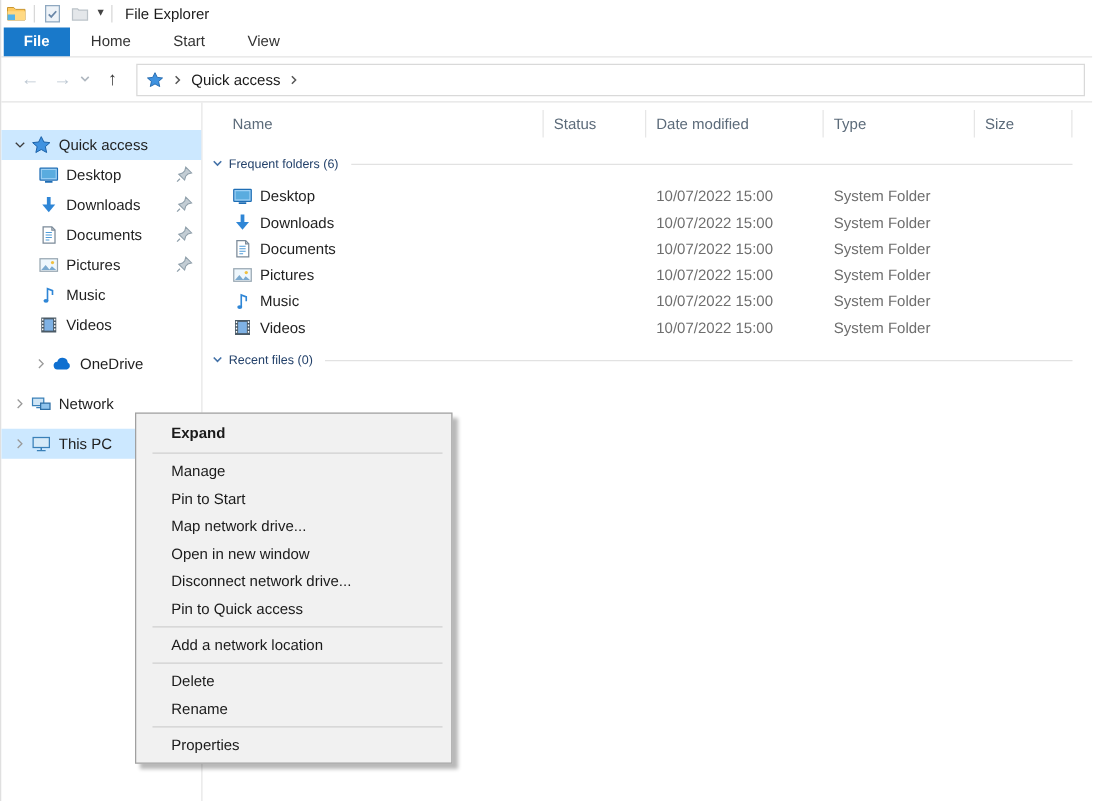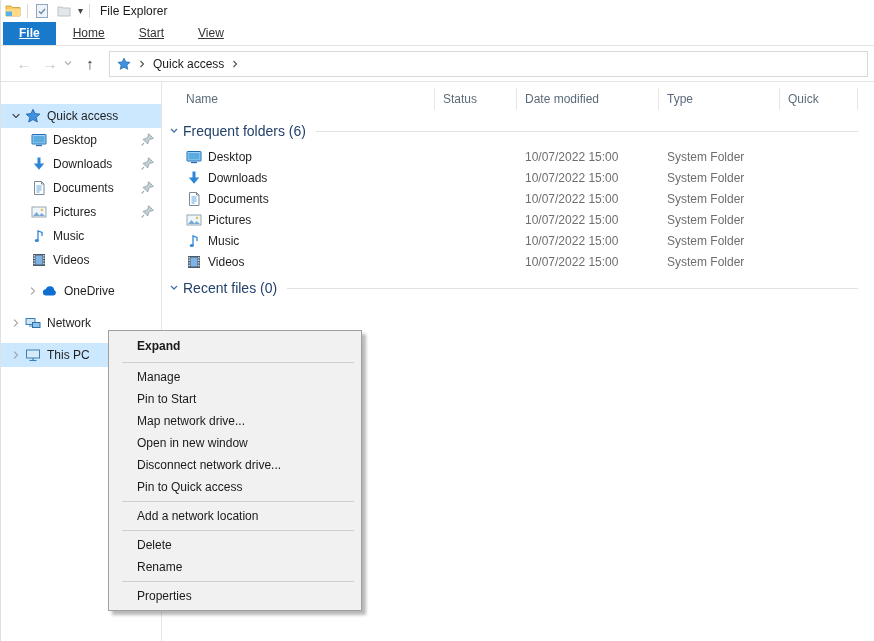--- a/index.html
+++ b/index.html
@@ -9,21 +9,21 @@
 
   
   .titlebar { height:22px; display:flex; align-items:center; padding-left:4px; gap:6px; }
   .titlebar .vsep { width:1px; height:14px; background:#d8d8d8; }
   .titlebar .title { color:#1a1a1a; margin-left:4px; }
   .tb-ic { width:16px; height:16px; display:inline-block; }
   .qat-caret { font-size:10px; color:#444; line-height:16px; }
 
   
   .tabs { height:24px; display:flex; border-bottom:1px solid #e3e3e3; align-items:stretch; }
-  .tab { padding:0 17px; line-height:23px; color:#333;text-decoration:underline; }
+  .tab { padding:0 17px; line-height:23px; color:#333; }
   .tab.active { background:#1979ca; color:#fff; font-weight:bold; padding:0 16px; margin-left:2px; }
 
   
   .navbar { height:36px; display:flex; align-items:center; border-bottom:1px solid #e3e3e3; padding:0 6px 0 10px; }
   .nav-btn { width:26px; text-align:center; font-size:15px; }
   .nav-back,.nav-fwd { color:#bcc7d2; }
   .nav-hist { width:14px; }
   .nav-up { color:#3a3a3a; width:26px; text-align:center; font-size:15px; }
   .addressbox { flex:1; height:26px; margin-left:6px; border:1px solid #d9d9d9; display:flex; align-items:center; padding-left:7px; gap:6px; background:#fff; }
   .crumb { color:#1a1a1a; }
@@ -40,21 +40,21 @@
   .side-label { white-space:nowrap; }
   .pin { position:absolute; right:6px; top:4px; width:15px; height:15px; }
   .gap7 { margin-top:7px;margin-left:17px; } .gap8 { margin-top:8px; }
 
   .main { flex:1; border-left:1px solid #e6e6e6; padding-top:5px; overflow:hidden; }
   .grid { display:grid; grid-template-columns:273px 82px 142px 121px 78px 1fr; }
   .hdr { height:24px; align-items:center; }
   .hdr .col { color:#5c6b7a; border-right:1px solid #e6e6e6; height:22px; line-height:22px; padding-left:8px; white-space:nowrap; }
   .hdr .col.name { padding-left:24px; }
 
-  .group-hdr { display:flex; align-items:center; height:20px; margin-top:10px; padding-left:7px; color:#24426b; font-size:14px; }
+  .group-hdr { display:flex; align-items:center; height:20px; margin-top:10px; padding-left:7px; color:#24426b; font-size:10px; }
   .group-hdr .glabel { margin-left:4px; white-space:nowrap; }
   .group-hdr .rule { flex:1; border-top:1px solid #e2e2e2; margin:0 16px 0 10px; }
   .group-hdr.recent { margin-top:6px; }
   .rows { margin-top:5px; }
   .frow { height:21px; align-items:center; }
   .frow .namecell { display:flex; align-items:center; gap:6px; padding-left:24px; white-space:nowrap; }
   .frow .cell { color:#6e6e6e; padding-left:8px; white-space:nowrap; }
 
   
   .ctxmenu { position:absolute; left:107px; top:330px; width:254px; background:#f1f1f1; border:1px solid #a0a0a0; box-shadow:4px 4px 3px rgba(0,0,0,0.28); padding:3px 0; z-index:10; }
@@ -267,21 +267,21 @@
         <span class="side-label">This PC</span>
       </div>
     </div>
 
     <div class="main">
       <div class="grid hdr">
         <div class="col name">Name</div>
         <div class="col">Status</div>
         <div class="col">Date modified</div>
         <div class="col">Type</div>
-        <div class="col">Quick</div>
+        <div class="col">Size</div>
         <div></div>
       </div>
 
       <div class="group-hdr">
         <svg class="ic-sm" viewBox="0 0 10 10">
             <path d="M2 3l3 3 3-3" fill="none" stroke="#4472a8" stroke-width="1.3"></path>
           </svg>
         <span class="glabel">Frequent folders (6)</span>
         <span class="rule"></span>
       </div>

